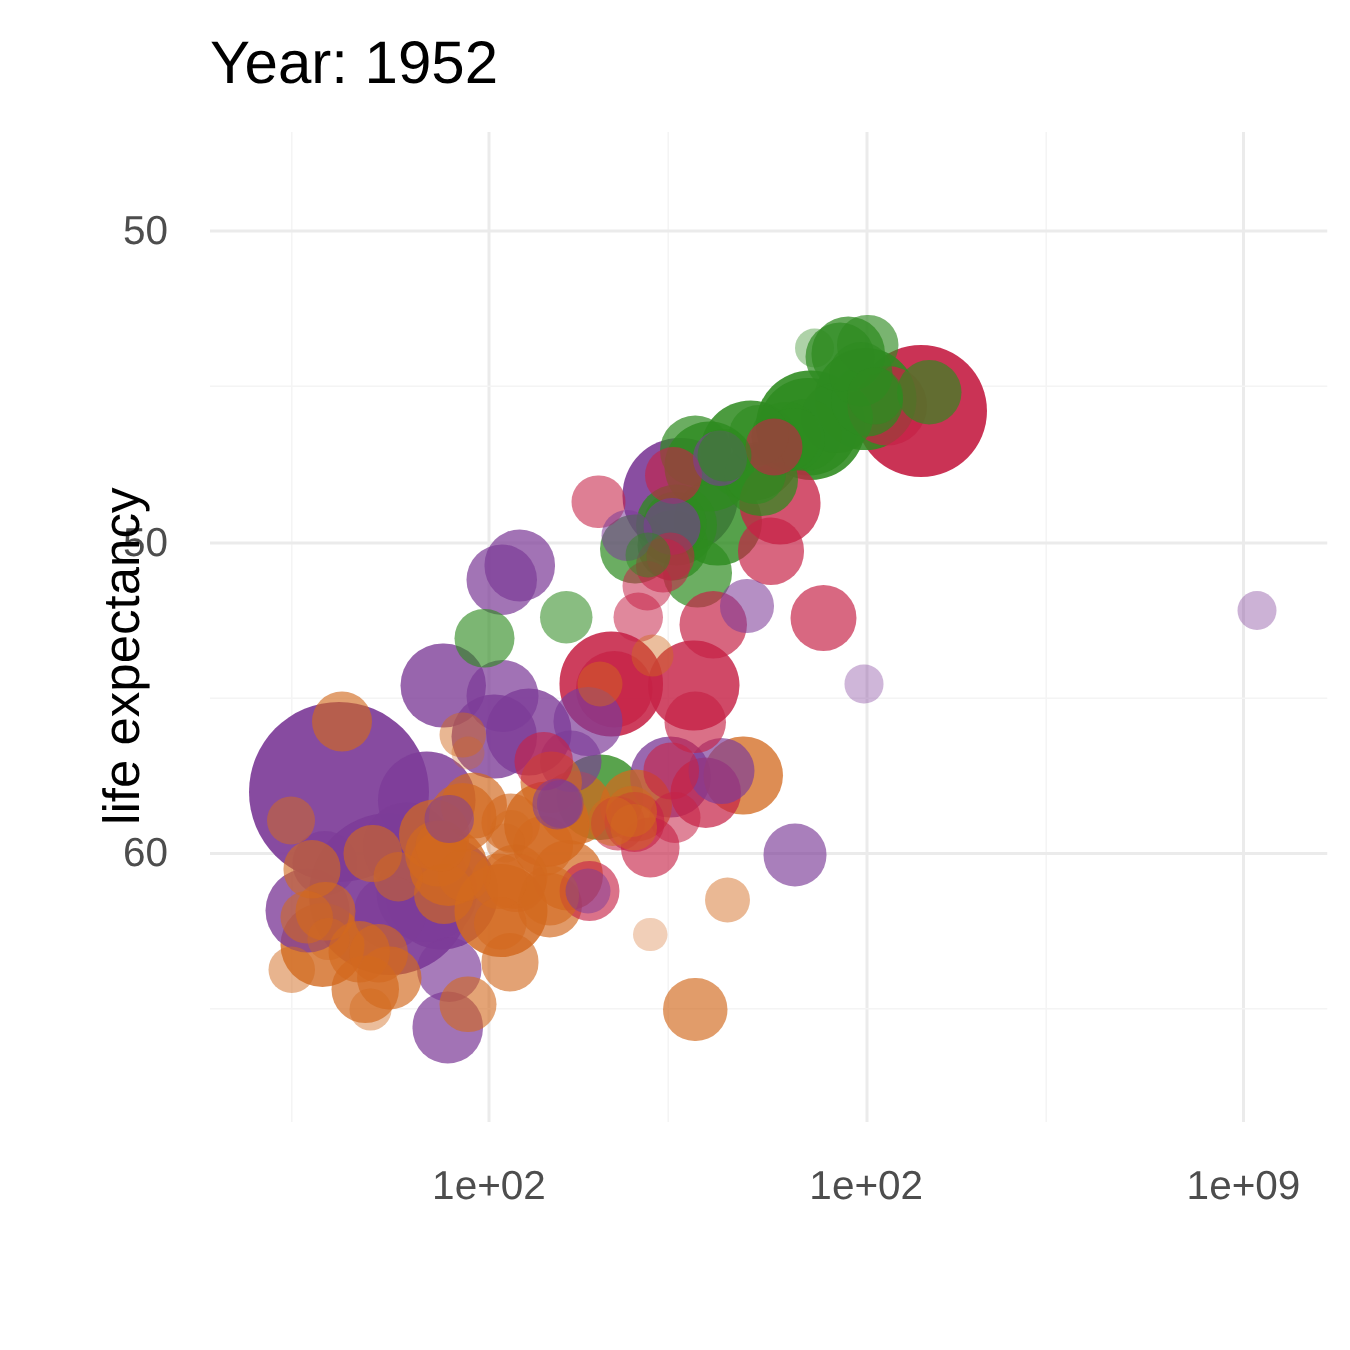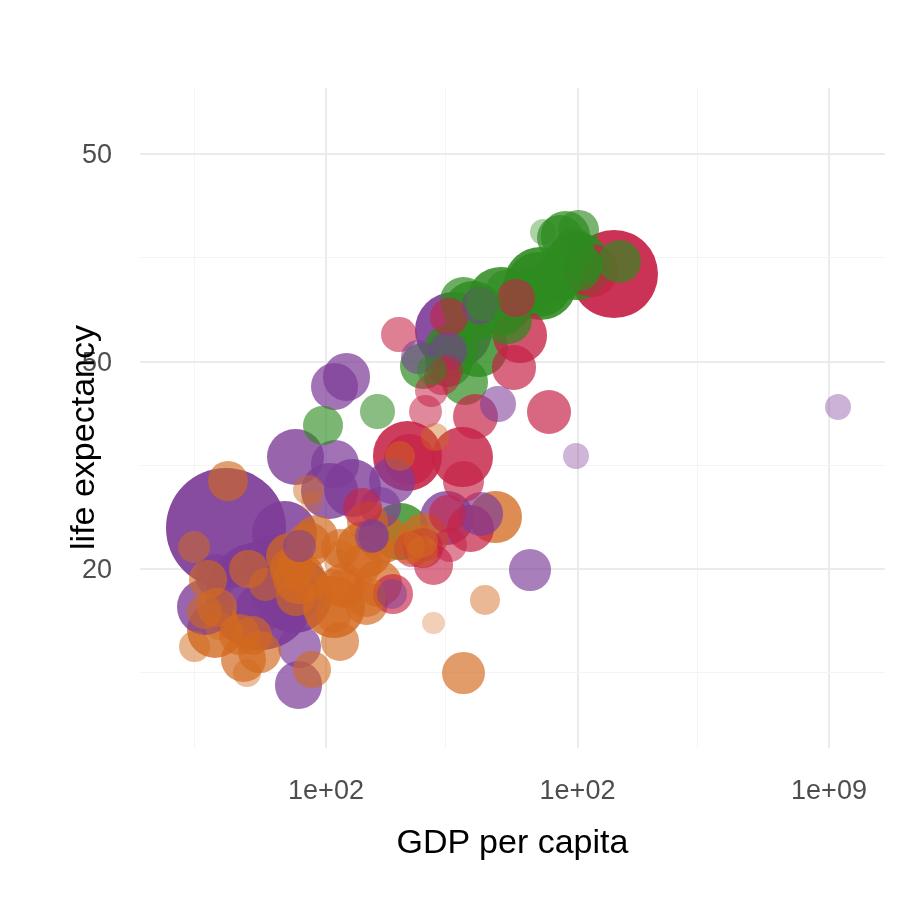--- a/index.html
+++ b/index.html
@@ -84,20 +84,21 @@
     transform:rotate(-90deg);
     transform-origin:center center;
     white-space:nowrap;
   }
 </style>
 </head>
 <body>
 
 <div id="figure">
 
+  <div id="title">Year: 1952</div>
 
   <div id="panel">
     <div id="gridlines">
         <div class="grid-minor gv" style="left: 53.996px;"></div>
         <div class="grid-minor gv" style="left: 305.496px;"></div>
         <div class="grid-minor gv" style="left: 556.996px;"></div>
         <div class="grid-major gv" style="left: 185px;"></div>
         <div class="grid-major gv" style="left: 436.5px;"></div>
         <div class="grid-major gv" style="left: 688px;"></div>
         <div class="grid-minor gh" style="top: 169.25px;"></div>
@@ -249,24 +250,23 @@
         <div class="bubble" style="left: 389.595px; top: 130.761px; width: 26.102px; height: 26.102px; background: rgb(46, 139, 32); opacity: 0.388;"></div>
         <div class="bubble" style="left: 423.349px; top: 355.224px; width: 25.3772px; height: 25.3772px; background: rgb(125, 60, 152); opacity: 0.372;"></div>
         <div class="bubble" style="left: 281.967px; top: 523.649px; width: 22.602px; height: 22.602px; background: rgb(210, 105, 30); opacity: 0.319;"></div>
         <div class="bubble" style="left: 161.037px; top: 402.562px; width: 22px; height: 22px; background: rgb(210, 105, 30); opacity: 0.315;"></div>
       </div>
   </div>
 
   <div id="yticks">
       <div class="ytick" style="position: absolute; left: 0px; width: 112px; top: 154px;">50</div>
       <div class="ytick" style="position: absolute; left: 0px; width: 112px; top: 361.5px;">50</div>
-      <div class="ytick" style="position: absolute; left: 0px; width: 112px; top: 569px;">20</div>
+      <div class="ytick" style="position: absolute; left: 0px; width: 112px; top: 569px;">60</div>
     </div>
   <div id="xticks">
       <div class="xtick" style="left: 326px;">1e+02</div>
       <div class="xtick" style="left: 577.5px;">1e+02</div>
       <div class="xtick" style="left: 829px;">1e+09</div>
     </div>
 
-  <div id="xlab">GDP per capita</div>
   <div id="ylab">life expectancy</div>
 
 </div>
 
 </body></html>

